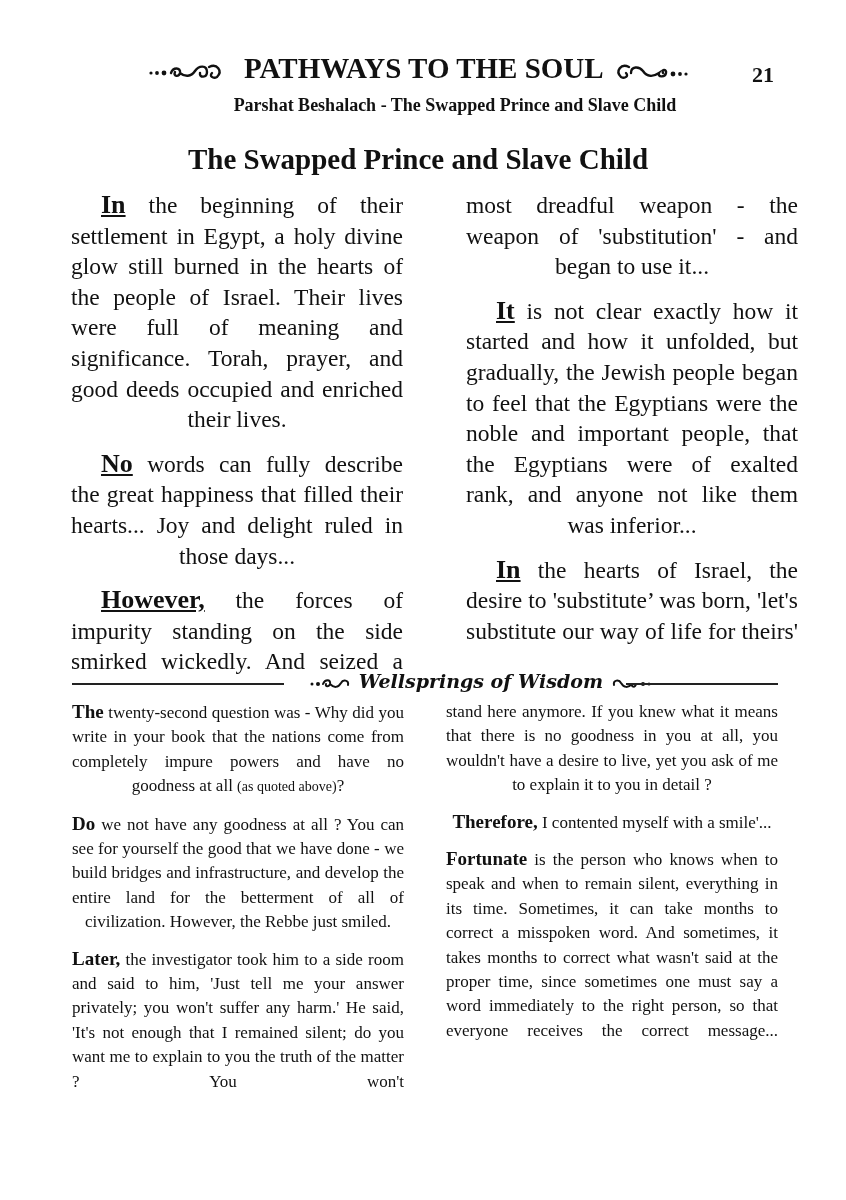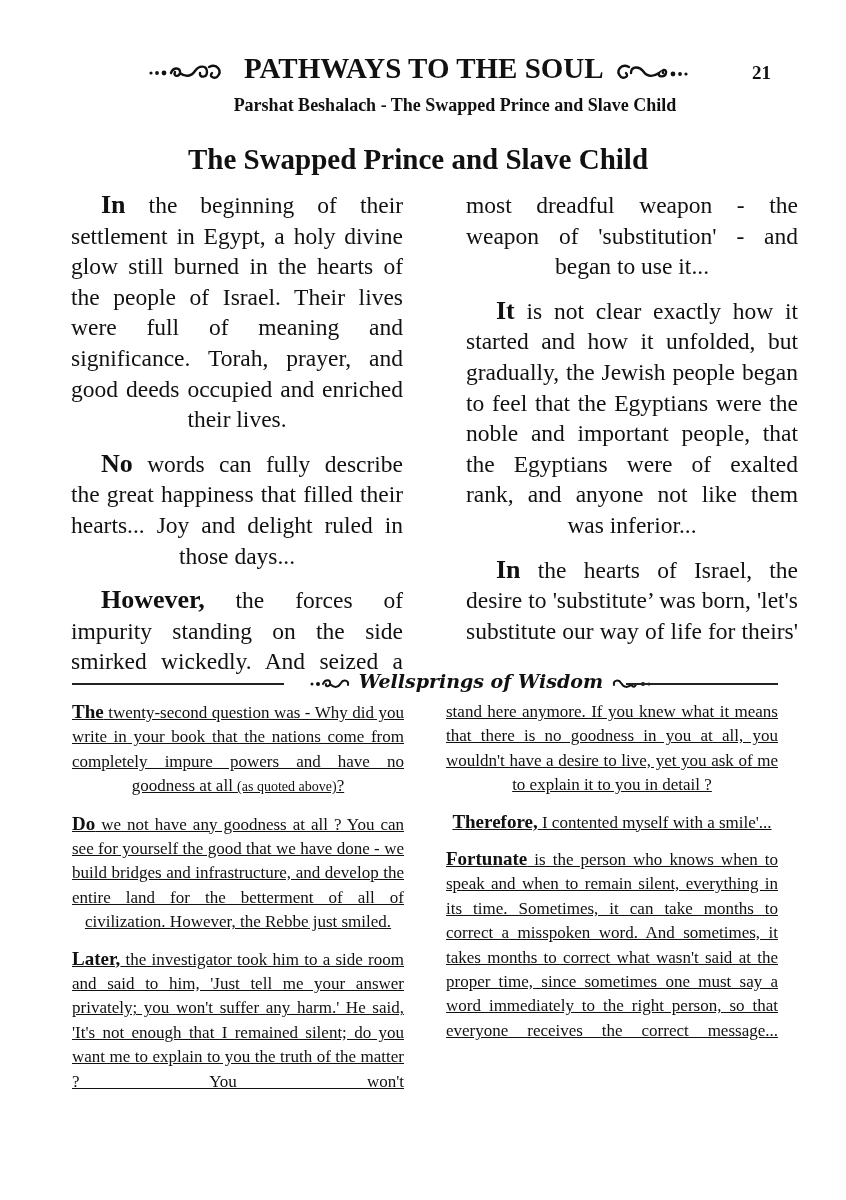--- a/index.html
+++ b/index.html
@@ -2,38 +2,38 @@
 <html><head>
 <meta charset="utf-8">
 <style>
   html, body { margin: 0; padding: 0; background: #ffffff; }
   body { width: 846px; height: 1200px; position: relative; overflow: hidden; color: #111; font-family: "Liberation Serif", "DejaVu Serif", serif; }
 
   .header { position: absolute; top: 52px; left: 0; width: 846px; height: 40px; }
   .header-title { position: absolute; left: 128px; top: 0; width: 590px; text-align: center; font-weight: bold; font-size: 29px; letter-spacing: 0px; white-space: nowrap; }
   .orn { display: inline-block; vertical-align: middle; }
   .orn svg { display: block; }
-  .page-number { position: absolute; left: 752px; top: 10px; font-size: 19px; font-weight: bold; }
+  .page-number { position: absolute; left: 752px; top: 10px; font-size: 22px; font-weight: bold; }
   .subtitle { position: absolute; top: 95px; left: 0; width: 846px; text-align: center; font-weight: bold; font-size: 18px; padding-left: 32px; }
 
   .article-title { position: absolute; top: 143px; left: 0; width: 836px; text-align: center; font-weight: bold; font-size: 29px; }
 
   .col { position: absolute; text-align: justify; }
   .main-col { font-size: 23.5px; line-height: 30.6px; width: 332px; }
   .main-col p { margin: 0 0 14px 0; text-indent: 30px; }
   .main-col p.last-center { text-align-last: center; }
-  .main-col .lead { font-weight: bold; font-size: 26px; }
+  .main-col .lead { font-weight: bold; font-size: 26px; text-decoration: underline; }
   .main-col p.cont { text-indent: 0; }
 
   .divider { position: absolute; top: 672px; left: 72px; width: 706px; height: 22px; }
   .divider .rule { position: absolute; top: 11px; height: 1.5px; background: #222; }
   .divider .label { position: absolute; left: 236px; top: -2px; width: 312px; text-align: center; font-family: "DejaVu Serif", serif; font-style: italic; font-weight: bold; font-size: 19px; white-space: nowrap; }
 
   .box-col { font-size: 17px; line-height: 24.4px; width: 332px; }
-  .box-col p { margin: 0 0 12px 0; text-decoration: underline; }
+  .box-col p { margin: 0 0 12px 0; }
   .box-col p.last-center { text-align-last: center; }
   .box-col .lead { font-weight: bold; font-size: 19px; }
   .small-note { font-size: 14px; }
 </style>
 </head>
 <body>
 
 <div class="header">
   <div class="header-title">
     <span class="orn">

